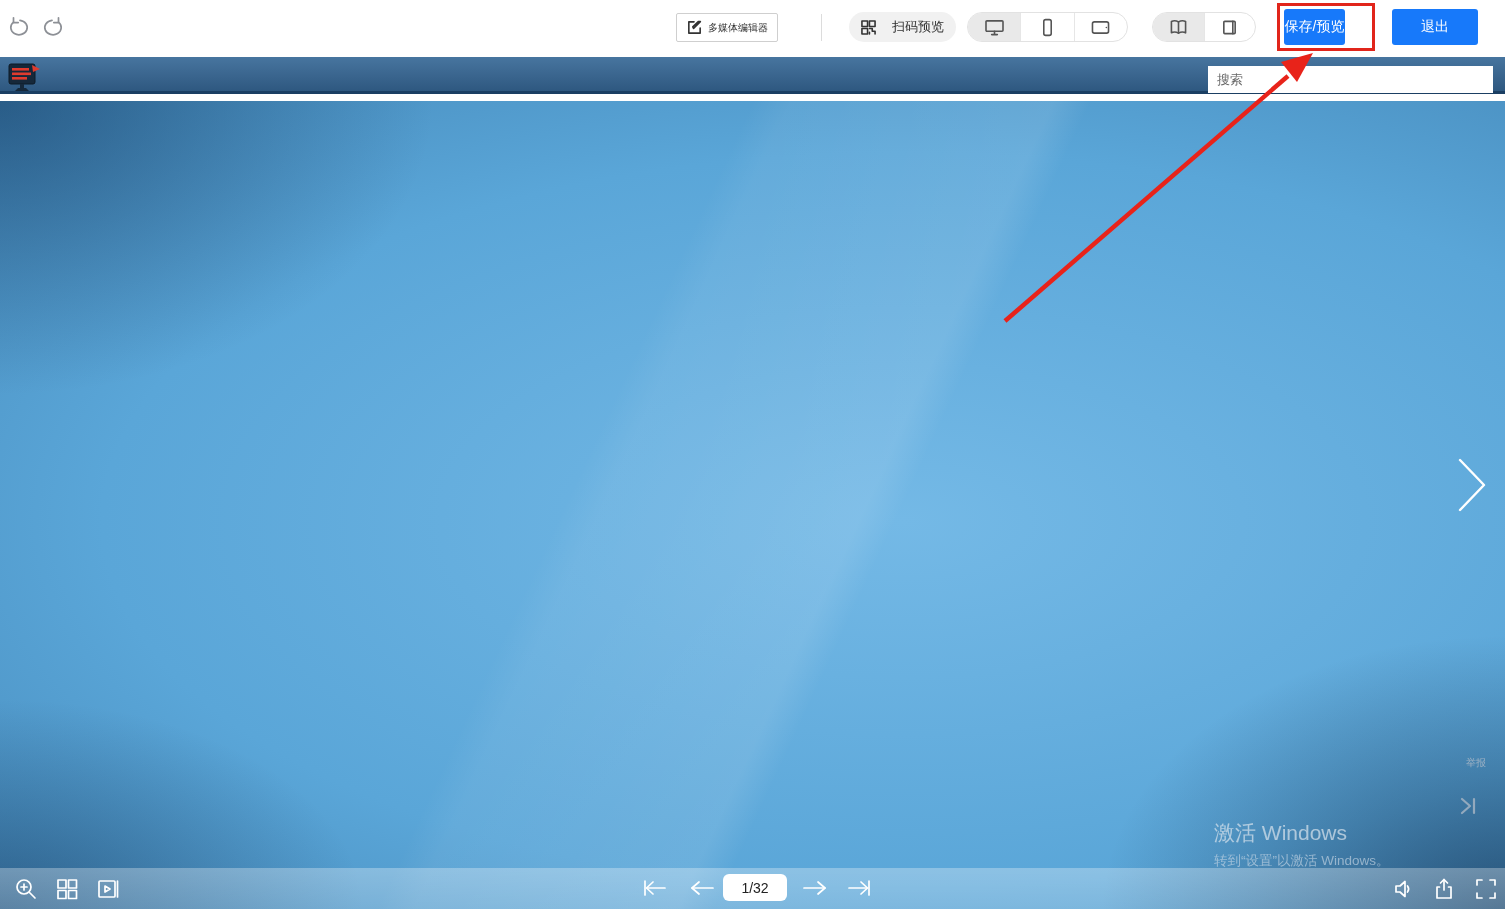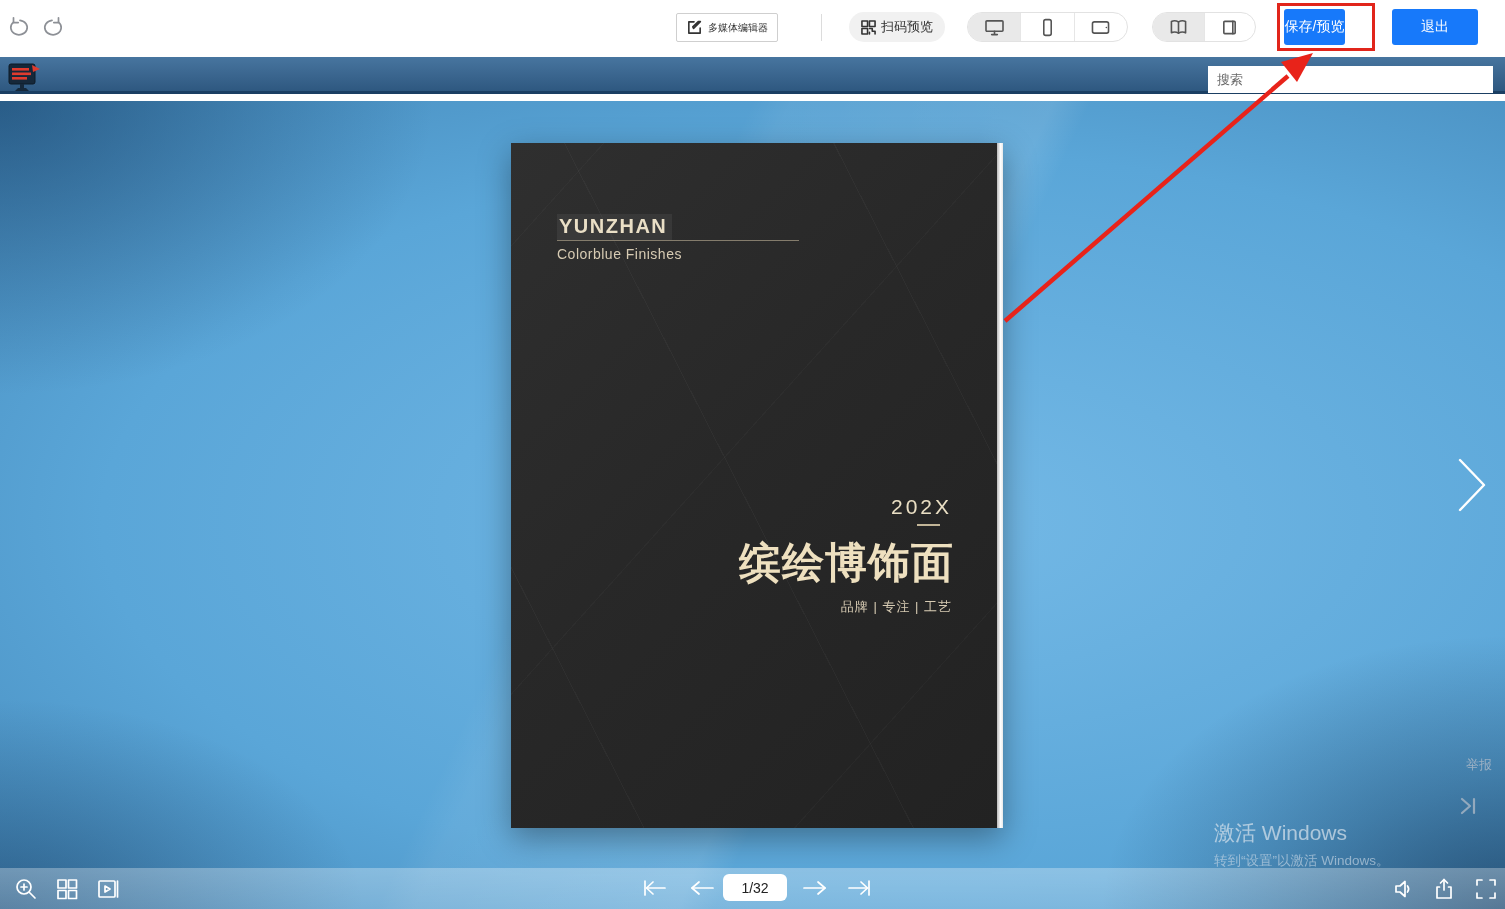--- a/index.html
+++ b/index.html
@@ -8,21 +8,21 @@
   .stage { position:absolute; left:0; top:0; width:1505px; height:909px; }
 
   
   .top-toolbar { position:absolute; left:0; top:0; width:1505px; height:57px; background:#ffffff; z-index:10; }
   .icon-btn { position:absolute; top:16px; width:26px; height:24px; cursor:pointer; color:#8d9096; }
   .undo-btn { left:6px; }
   .redo-btn { left:40px; }
 
   .mm-editor-btn { position:absolute; left:676px; top:13px; height:29px; padding:0 9px; display:flex; align-items:center; gap:5px; border:1px solid #cfcfcf; border-radius:2px; background:#fff; font-size:10px; color:#333; cursor:pointer; }
   .tb-divider { position:absolute; left:821px; top:14px; width:1px; height:27px; background:#dcdcdc; }
-  .scan-btn { position:absolute; left:849px; top:12px; height:30px; padding:0 12px; display:flex; align-items:center; gap:5px; border-radius:15px; background:#f1f1f1; font-size:13px; color:#333; cursor:pointer; }
+  .scan-btn { position:absolute; left:849px; top:12px; height:30px; padding:0 12px; display:flex; align-items:center; gap:16px; border-radius:15px; background:#f1f1f1; font-size:13px; color:#333; cursor:pointer; }
 
   .seg-group { position:absolute; top:12px; height:30px; display:flex; border:1px solid #e2e2e2; border-radius:15px; background:#fff; overflow:hidden; }
   .device-group { left:967px; width:161px; }
   .layout-group { left:1152px; width:104px; }
   .seg { flex:1; display:flex; align-items:center; justify-content:center; color:#555; cursor:pointer; border-right:1px solid #e6e6e6; }
   .seg:last-child { border-right:none; }
   .seg.selected { background:#e9e9e9; }
 
   .blue-btn { position:absolute; top:9px; height:36px; border:none; border-radius:3px; background:#1779fa; color:#fff; font-size:14px; font-family:inherit; cursor:pointer; }
   .save-btn { left:1284px; width:61px; }
@@ -58,21 +58,21 @@
   .cover-brand { position:absolute; left:46px; top:71px; font-size:20px; font-weight:bold; letter-spacing:1.5px; color:#eadfc6; background:rgba(255,255,255,0.06); padding:1px 5px 2px 2px; }
   .cover-rule { position:absolute; left:46px; top:97px; width:242px; height:1px; background:#847c6c; }
   .cover-subtitle { position:absolute; left:46px; top:103px; font-size:14px; letter-spacing:0.5px; color:#d7cbb3; }
   .cover-year { position:absolute; right:45px; top:352px; font-size:21px; letter-spacing:3px; color:#ead! ; color:#eadfc4; }
   .cover-year-rule { position:absolute; right:57px; top:381px; width:23px; height:2px; background:#c2b598; }
   .cover-title { position:absolute; right:43px; top:392px; font-size:42px; font-weight:bold; letter-spacing:1px; color:#eee0bf; white-space:nowrap; }
   .cover-tagline { position:absolute; right:45px; top:455px; font-size:13px; letter-spacing:1px; color:#d7cbb3; }
 
   
   .next-chevron { position:absolute; left:1456px; top:355px; width:32px; height:58px; cursor:pointer; color:#ffffff; }
-  .report-link { position:absolute; left:1466px; top:655px; font-size:13px; color:#9db1c4; cursor:pointer; }
+  .report-link { position:absolute; left:1466px; top:655px; font-size:10px; color:#9db1c4; cursor:pointer; }
   .skip-end { position:absolute; left:1457px; top:694px; width:24px; height:22px; color:#93a9bd; cursor:pointer; }
 
   .watermark { position:absolute; left:1214px; top:718px; color:rgba(215,226,236,0.72); }
   .watermark .l1 { font-size:21px; }
   .watermark .l2 { font-size:13.5px; margin-top:5px; color:rgba(205,218,230,0.62); }
 
   
   .bottom-bar { position:absolute; left:0; top:767px; width:1505px; height:41px; background:linear-gradient(180deg, rgba(255,255,255,0.30), rgba(255,255,255,0.22)); }
   .bb-icon { position:absolute; top:9px; width:24px; height:24px; color:#ffffff; cursor:pointer; }
   .zoom-i { left:14px; } .grid-i { left:55px; } .show-i { left:96px; }
@@ -174,32 +174,20 @@
       <rect x="6" y="16" width="15" height="2.6" fill="#e03b2e"></rect>
       <polygon points="26,4 34,8 27,11" fill="#e03b2e"></polygon>
       <rect x="14" y="23" width="4" height="4" fill="#16283a"></rect>
       <polygon points="9,30 23,30 20,27 12,27" fill="#16283a"></polygon>
     </svg>
     <input class="search-input" type="text" placeholder="搜索" style="">
   </div>
 
   <div class="main-area">
 
-    <div class="book">
-      <div class="cover">
-        <div class="cover-brand">YUNZHAN</div>
-        <div class="cover-rule"></div>
-        <div class="cover-subtitle">Colorblue Finishes</div>
-        <div class="cover-year">202X</div>
-        <div class="cover-year-rule"></div>
-        <div class="cover-title">缤绘博饰面</div>
-        <div class="cover-tagline">品牌 | 专注 | 工艺</div>
-      </div>
-      <div class="page-edge"></div>
-    </div>
 
     <svg class="next-chevron" viewBox="0 0 32 58">
       <polyline points="4,4 28,29 4,54" fill="none" stroke="currentColor" stroke-width="2.4" stroke-linecap="round" stroke-linejoin="round"></polyline>
     </svg>
 
     <div class="report-link">举报</div>
 
     <svg class="skip-end st" viewBox="0 0 24 22">
       <polyline points="5,4 13,11 5,18" stroke-width="2.2"></polyline>
         <line x1="17" y1="4" x2="17" y2="18" stroke-width="2.2"></line>

